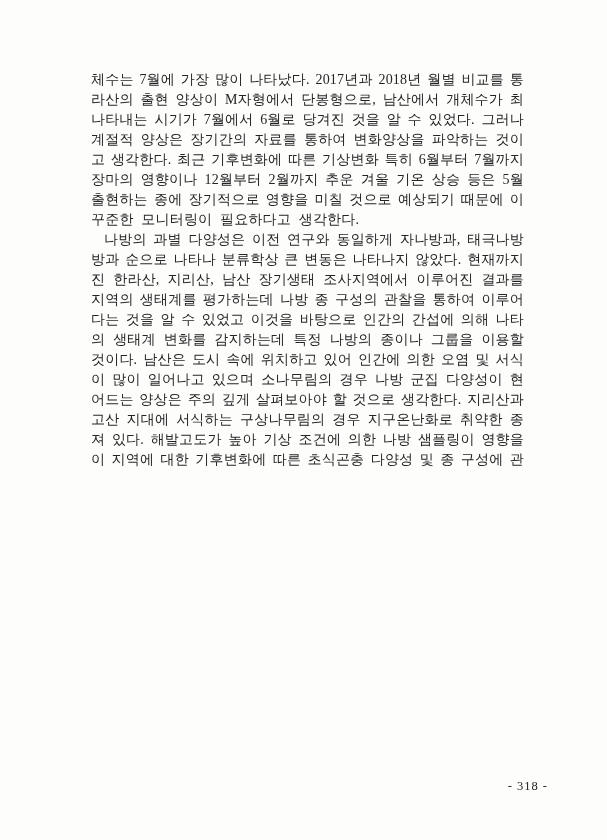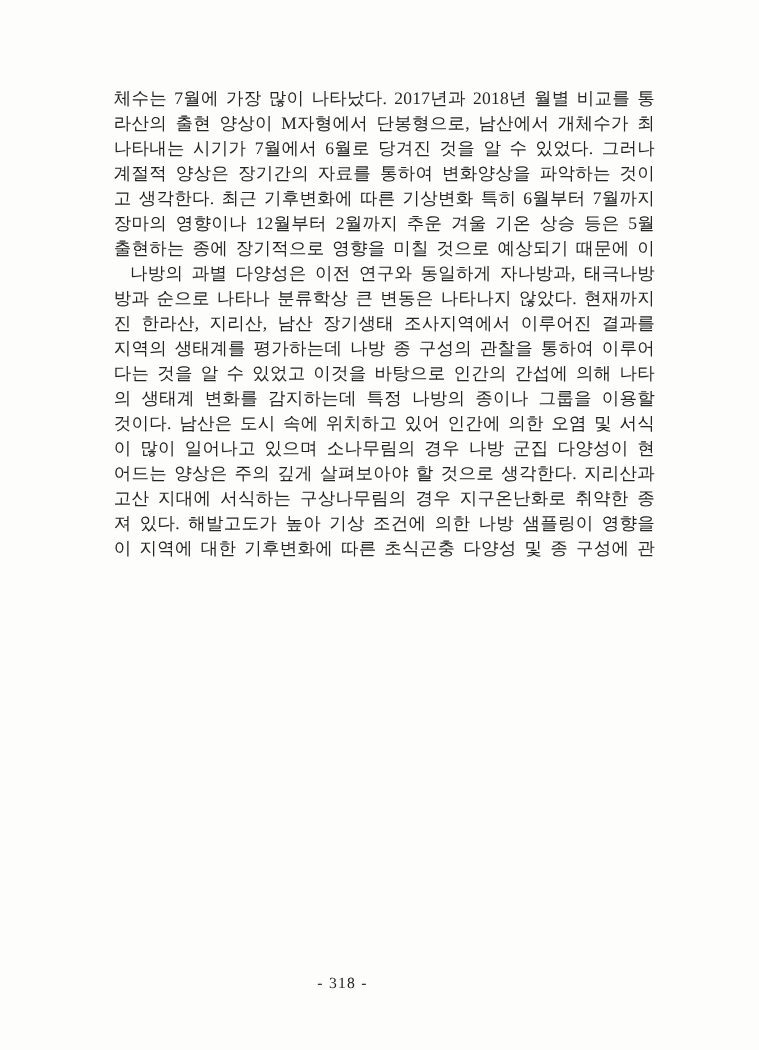--- a/index.html
+++ b/index.html
@@ -44,40 +44,41 @@
     word-spacing: 4px;
   }
   .text-line.first-indent {
     text-indent: 13px;
   }
   .page-footer {
     position: absolute;
     left: 0;
     top: 779px;
     width: 548px;
-    text-align: center;
+    text-align: right;
     font-size: 12.5px;
     line-height: 15px;
     letter-spacing: 1px;
     color: #242424;
   }
 </style>
 </head>
 <body>
 
 <div class="page">
   <div class="text-block">
       <div class="paragraph">
         <div class="text-line">체수는 7월에 가장 많이 나타났다. 2017년과 2018년 월별 비교를 통하여 한</div>
         <div class="text-line">라산의 출현 양상이 M자형에서 단봉형으로, 남산에서 개체수가 최고값을</div>
         <div class="text-line">나타내는 시기가 7월에서 6월로 당겨진 것을 알 수 있었다. 그러나 이러한</div>
         <div class="text-line">계절적 양상은 장기간의 자료를 통하여 변화양상을 파악하는 것이 필요하다</div>
         <div class="text-line">고 생각한다. 최근 기후변화에 따른 기상변화 특히 6월부터 7월까지 있는</div>
         <div class="text-line">장마의 영향이나 12월부터 2월까지 추운 겨울 기온 상승 등은 5월과 8월에</div>
         <div class="text-line">출현하는 종에 장기적으로 영향을 미칠 것으로 예상되기 때문에 이에 대한</div>
+        <div class="text-line last-line">꾸준한 모니터링이 필요하다고 생각한다.</div>
       </div>
       <div class="paragraph">
         <div class="text-line first-indent">나방의 과별 다양성은 이전 연구와 동일하게 자나방과, 태극나방과, 밤나</div>
         <div class="text-line">방과 순으로 나타나 분류학상 큰 변동은 나타나지 않았다. 현재까지 이루어</div>
         <div class="text-line">진 한라산, 지리산, 남산 장기생태 조사지역에서 이루어진 결과를 통해 어떤</div>
         <div class="text-line">지역의 생태계를 평가하는데 나방 종 구성의 관찰을 통하여 이루어질 수 있</div>
         <div class="text-line">다는 것을 알 수 있었고 이것을 바탕으로 인간의 간섭에 의해 나타나는 숲</div>
         <div class="text-line">의 생태계 변화를 감지하는데 특정 나방의 종이나 그룹을 이용할 수 있을</div>
         <div class="text-line">것이다. 남산은 도시 속에 위치하고 있어 인간에 의한 오염 및 서식지 간섭</div>
         <div class="text-line">이 많이 일어나고 있으며 소나무림의 경우 나방 군집 다양성이 현저하게 줄</div>

